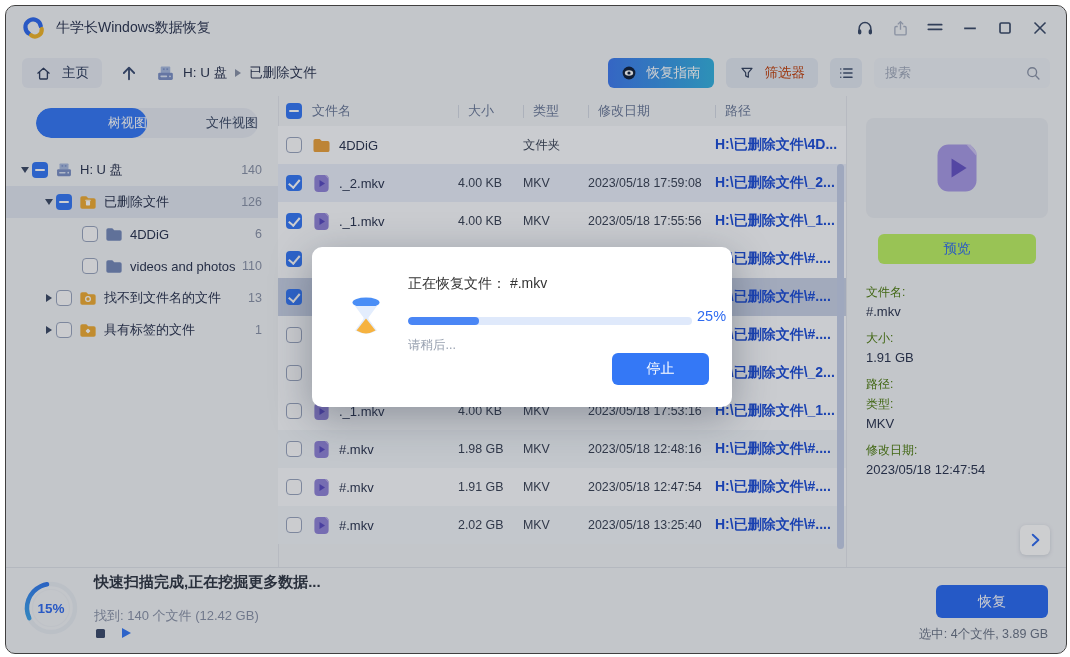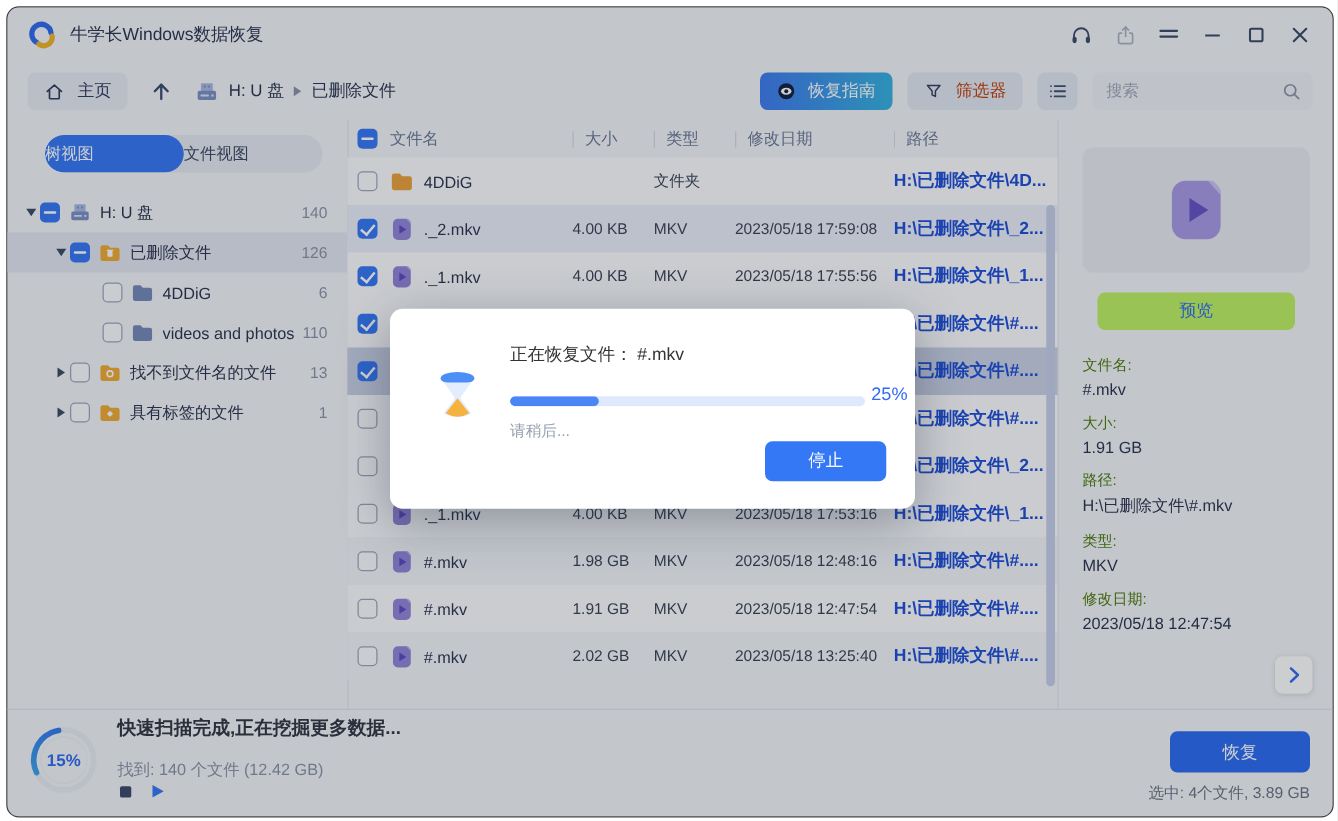--- a/index.html
+++ b/index.html
@@ -24,21 +24,21 @@
   .btn-filter{background:#e2e8f2;color:#c2410c;}
   .btn-list{background:#e2e8f2;width:32px;padding:0;justify-content:center;color:#3f4f6e;}
   .search{width:176px;height:30px;background:#eef1f6;border-radius:6px;display:flex;align-items:center;padding:0 9px;box-sizing:border-box;}
   .search input{flex:1;border:none;outline:none;background:transparent;font-size:13px;color:#14532d;font-family:Liberation Mono, monospace;min-width:0;}
   .search input::placeholder{color:#a0a9bb;}
   .search .mag{color:#8b94a8;display:flex;}
   
   .vdiv{position:absolute;top:90px;bottom:86px;width:1px;background:#e3e6ec;}
   .left-panel{position:absolute;left:0;top:90px;width:272px;bottom:86px;box-sizing:border-box;padding-top:10px;}
   .tabs{margin:2px 0 0 30px;width:222px;height:30px;background:#e6eaf2;border-radius:15px;display:flex;overflow:hidden;}
-  .tab{flex:1;display:flex;align-items:center;justify-content:flex-start;font-size:13px;color:#3c4a66;cursor:pointer;border-radius:15px;}
+  .tab{flex:1;display:flex;align-items:center;justify-content:flex-end;font-size:13px;color:#3c4a66;cursor:pointer;border-radius:15px;}
   .tab.active{background:#3478f6;color:#fff;}
   .tree{margin-top:16px;}
   .titem{height:32px;display:flex;align-items:center;font-size:13px;color:#2b3550;cursor:pointer;box-sizing:border-box;}
   .titem.lv0{padding-left:12px;} .titem.lv1{padding-left:36px;} .titem.lv2{padding-left:76px;}
   .titem.sel{background:#e2e7f1;}
   .arr{width:14px;display:flex;justify-content:center;flex:none;}
   .arr .down{width:0;height:0;border-left:4.5px solid transparent;border-right:4.5px solid transparent;border-top:6px solid #3c4a66;}
   .arr .right{width:0;height:0;border-top:4.5px solid transparent;border-bottom:4.5px solid transparent;border-left:6px solid #3c4a66;}
   .cb{width:16px;height:16px;border-radius:4px;box-sizing:border-box;position:relative;flex:none;cursor:pointer;}
   .cb.empty{background:#fdfdfe;border:1.5px solid #9aa6bf;}
@@ -575,21 +575,20 @@
     </div>
     <div class="pv-btn">
         <span>预览</span>
       </div>
     <div class="fields">
       <div class="f-label">文件名:</div>
       <div class="f-value">#.mkv</div>
       <div class="f-label">大小:</div>
       <div class="f-value">1.91 GB</div>
       <div class="f-label">路径:</div>
-      <div class="f-value">H:\已删除文件\#.mkv</div>
       <div class="f-label">类型:</div>
       <div class="f-value">MKV</div>
       <div class="f-label">修改日期:</div>
       <div class="f-value">2023/05/18 12:47:54</div>
     </div>
     <div class="next-btn">
       <span>
         <svg viewBox="0 0 24 24" width="18" height="18">
             <path d="M9 5 L16.5 12 L9 19" fill="none" stroke="#2f6bf0" stroke-width="2.6" stroke-linecap="round" stroke-linejoin="round"></path>
           </svg>

